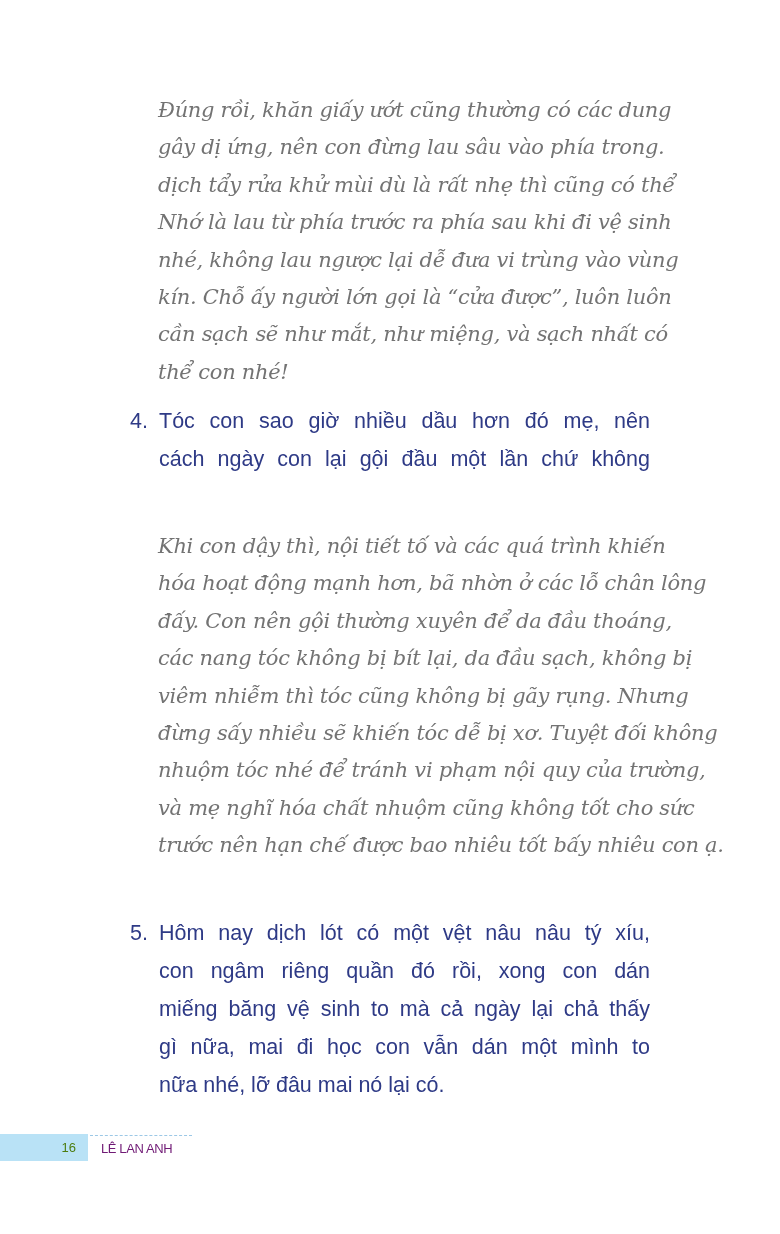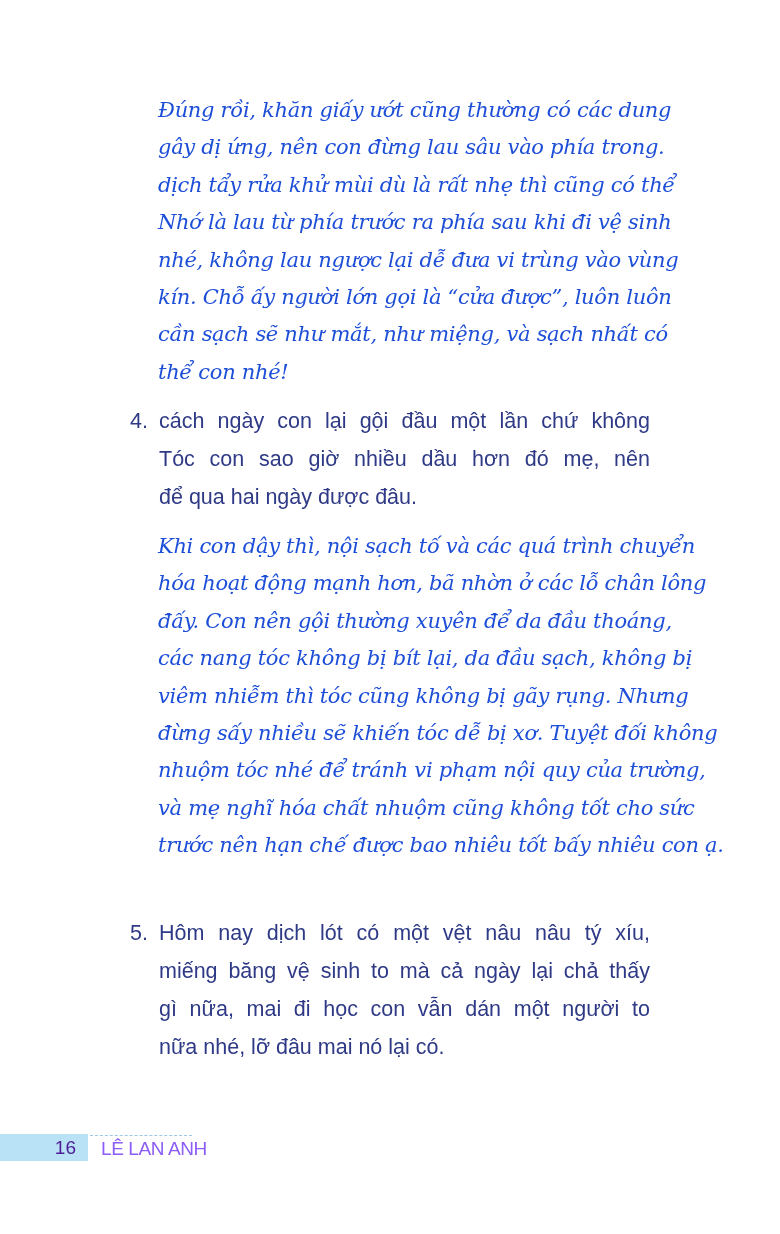--- a/index.html
+++ b/index.html
@@ -1,21 +1,21 @@
 <!DOCTYPE html>
 <html><head>
   <meta charset="utf-8">
   <style>
     html, body { margin: 0; padding: 0; background: #ffffff; }
     body { width: 780px; height: 1234px; position: relative; overflow: hidden; }
     .page { position: absolute; left: 0; top: 0; width: 780px; height: 1234px; }
     .italic-block {
       position: absolute; left: 158px; width: 492px;
       font-family: "DejaVu Serif", "Liberation Serif", serif;
-      font-style: italic; color: #1d4ed8; font-size: 21px;
+      font-style: italic; color: #737373; font-size: 21px;
       line-height: 37.4px; text-align: justify; text-align-last: left;
       letter-spacing: -0.3px;
     }
     .italic-block .line { display: block; white-space: nowrap; text-align-last: justify; }
     .italic-block .line.last { text-align-last: left; font-style: italic; }
     .q-item {
       position: absolute; left: 130px; width: 520px;
       font-family: "Liberation Sans", "DejaVu Sans", sans-serif;
       color: #2e3a86; font-size: 21.5px; line-height: 38px;
     }
@@ -23,30 +23,30 @@
     .q-text { position: absolute; left: 29px; width: 491px; }
     .q-text .line { display: block; white-space: nowrap; text-align: justify; text-align-last: justify; }
     .q-text .line.last { text-align-last: left; }
     .footer-bar {
       position: absolute; left: 0; top: 1134px; width: 88px; height: 27px;
       background: #b9e2f6;
     }
     .page-number {
       position: absolute; right: 12px; top: 1px;
       font-family: "Liberation Sans", "DejaVu Sans", sans-serif;
-      font-size: 19px; color: #4c1d95; line-height: 25px;
+      font-size: 13px; color: #4d7c0f; line-height: 25px;
     }
     .footer-dash {
       position: absolute; left: 90px; top: 1135px; width: 102px; height: 0;
       border-top: 1.5px dashed #9cc8e6;
     }
     .author {
       position: absolute; left: 101px; top: 1139px;
       font-family: "Liberation Sans", "DejaVu Sans", sans-serif;
-      font-size: 19px; color: #8b5cf6; letter-spacing: -0.4px; line-height: 20px;
+      font-size: 13px; color: #701a75; letter-spacing: -0.4px; line-height: 20px;
     }
   </style>
 </head>
 <body>
 
 <div class="page">
 
   <div class="italic-block" style="top:92px;">
     <span class="line">Đúng rồi, khăn giấy ướt cũng thường có các dung</span>
     <span class="line">gây dị ứng, nên con đừng lau sâu vào phía trong.</span>
@@ -54,44 +54,44 @@
     <span class="line">Nhớ là lau từ phía trước ra phía sau khi đi vệ sinh</span>
     <span class="line">nhé, không lau ngược lại dễ đưa vi trùng vào vùng</span>
     <span class="line">kín. Chỗ ấy người lớn gọi là “cửa được”, luôn luôn</span>
     <span class="line">cần sạch sẽ như mắt, như miệng, và sạch nhất có</span>
     <span class="line last">thể con nhé!</span>
   </div>
 
   <div class="q-item" style="top:402px;height:114px;">
     <span class="q-num">4.</span>
     <div class="q-text">
+      <span class="line">Tóc con sao giờ nhiều dầu hơn đó mẹ, nên</span>
       <span class="line">cách ngày con lại gội đầu một lần chứ không</span>
-      <span class="line">Tóc con sao giờ nhiều dầu hơn đó mẹ, nên</span>
-      <span class="line last">để qua hai ngày được đâu.</span>
     </div>
   </div>
 
   <div class="italic-block" style="top:528px;">
-    <span class="line">Khi con dậy thì, nội sạch tố và các quá trình chuyển</span>
+    <span class="line">Khi con dậy thì, nội tiết tố và các quá trình khiến</span>
     <span class="line">hóa hoạt động mạnh hơn, bã nhờn ở các lỗ chân lông</span>
     <span class="line">đấy. Con nên gội thường xuyên để da đầu thoáng,</span>
     <span class="line">các nang tóc không bị bít lại, da đầu sạch, không bị</span>
     <span class="line">viêm nhiễm thì tóc cũng không bị gãy rụng. Nhưng</span>
     <span class="line">đừng sấy nhiều sẽ khiến tóc dễ bị xơ. Tuyệt đối không</span>
     <span class="line">nhuộm tóc nhé để tránh vi phạm nội quy của trường,</span>
     <span class="line">và mẹ nghĩ hóa chất nhuộm cũng không tốt cho sức</span>
     <span class="line">trước nên hạn chế được bao nhiêu tốt bấy nhiêu con ạ.</span>
   </div>
 
   <div class="q-item" style="top:914px;height:190px;">
     <span class="q-num">5.</span>
     <div class="q-text">
       <span class="line">Hôm nay dịch lót có một vệt nâu nâu tý xíu,</span>
+      <span class="line">con ngâm riêng quần đó rồi, xong con dán</span>
       <span class="line">miếng băng vệ sinh to mà cả ngày lại chả thấy</span>
-      <span class="line">gì nữa, mai đi học con vẫn dán một người to</span>
+      <span class="line">gì nữa, mai đi học con vẫn dán một mình to</span>
       <span class="line last">nữa nhé, lỡ đâu mai nó lại có.</span>
     </div>
   </div>
 
   <div class="footer-bar">
     <span class="page-number">16</span>
   </div>
   <div class="footer-dash"></div>
   <span class="author">LÊ LAN ANH</span>
 

